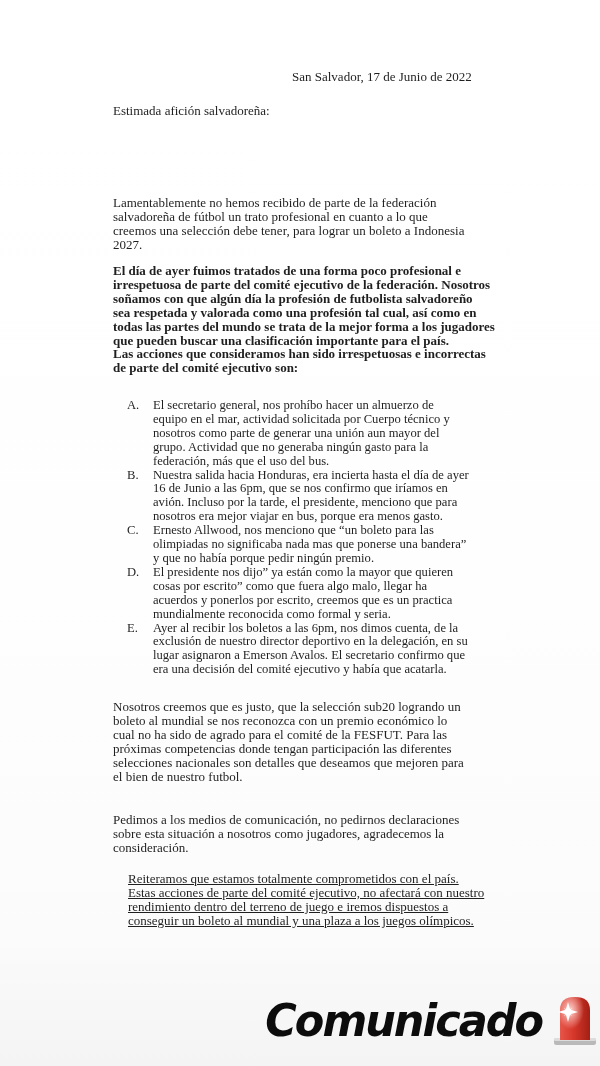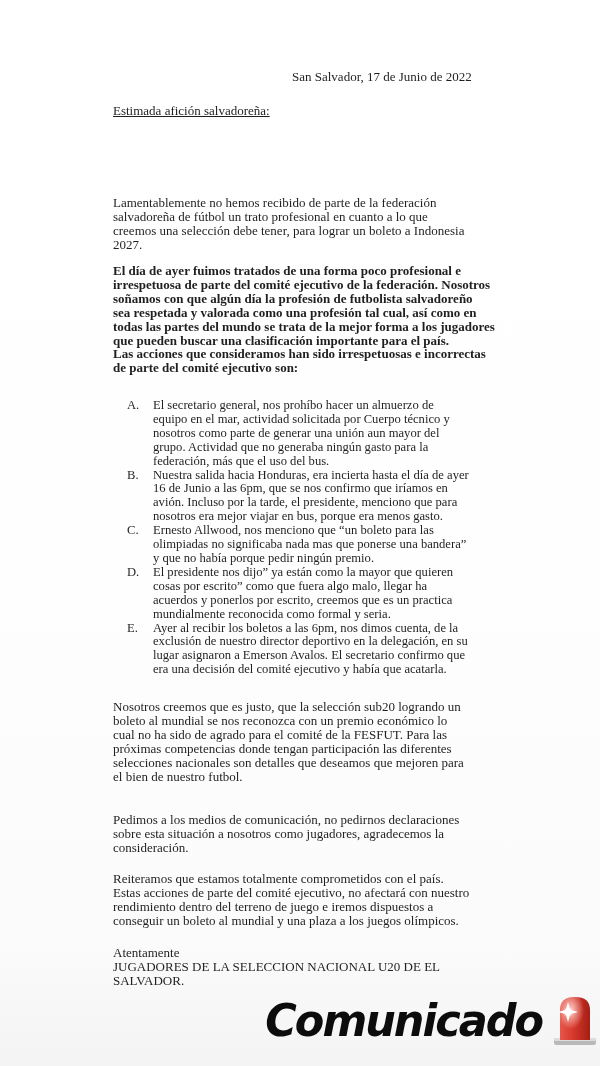--- a/index.html
+++ b/index.html
@@ -16,34 +16,34 @@
     color:#1f1f1f;
   }
   .tblock{
     position:absolute;
     font-size:13px;
     line-height:13.9px;
     white-space:pre-line;
     color:#1f1f1f;
   }
   .date{left:292px;top:70px;}
-  .salutation{left:113px;top:104px;text-decoration:underline;}
+  .salutation{left:113px;top:104px;}
   .p0{left:113px;top:135px;width:440px;}
   .p1{left:113px;top:196px;width:440px;}
   .p2{left:113px;top:264px;width:440px;font-weight:bold;}
   .list{
     position:absolute;left:127px;top:399px;width:400px;
     font-size:12.6px;line-height:13.9px;
   }
   .list-item{display:flex;}
   .list-label{flex:0 0 26px;}
   .list-text{flex:1;white-space:pre-line;}
   .c0{left:113px;top:700px;width:440px;}
   .c1{left:113px;top:813px;width:440px;}
-  .c2{left:113px;top:872px;width:440px;}
+  .c2{left:128px;top:872px;width:440px;text-decoration:underline;}
   .signature{left:113px;top:946px;width:440px;}
   .banner{
     position:absolute;
     top:995px;right:2px;
     display:flex;align-items:center;gap:10px;margin-left:31px;
   }
   .banner-word{
     font-family:"DejaVu Sans", sans-serif;
     font-weight:bold;
     font-style:italic;
@@ -122,23 +122,20 @@
 selecciones nacionales son detalles que deseamos que mejoren para
 el bien de nuestro futbol.</div>
   <div class="tblock c1">Pedimos a los medios de comunicación, no pedirnos declaraciones
 sobre esta situación a nosotros como jugadores, agradecemos la
 consideración.</div>
   <div class="tblock c2">Reiteramos que estamos totalmente comprometidos con el país.
 Estas acciones de parte del comité ejecutivo, no afectará con nuestro
 rendimiento dentro del terreno de juego e iremos dispuestos a
 conseguir un boleto al mundial y una plaza a los juegos olímpicos.</div>
 
-  <div class="tblock signature">Atentamente
-JUGADORES DE LA SELECCION NACIONAL U20 DE EL
-SALVADOR.</div>
 
   <div class="banner">
     <span class="banner-word">Comunicado</span>
     <svg class="siren" viewBox="0 0 46 50" xmlns="http://www.w3.org/2000/svg">
       <defs>
         <linearGradient id="domeGrad" x1="0" y1="0" x2="1" y2="0">
           <stop offset="0" stop-color="#e6564a"></stop>
           <stop offset="0.45" stop-color="#d7372b"></stop>
           <stop offset="1" stop-color="#a31f14"></stop>
         </linearGradient>

